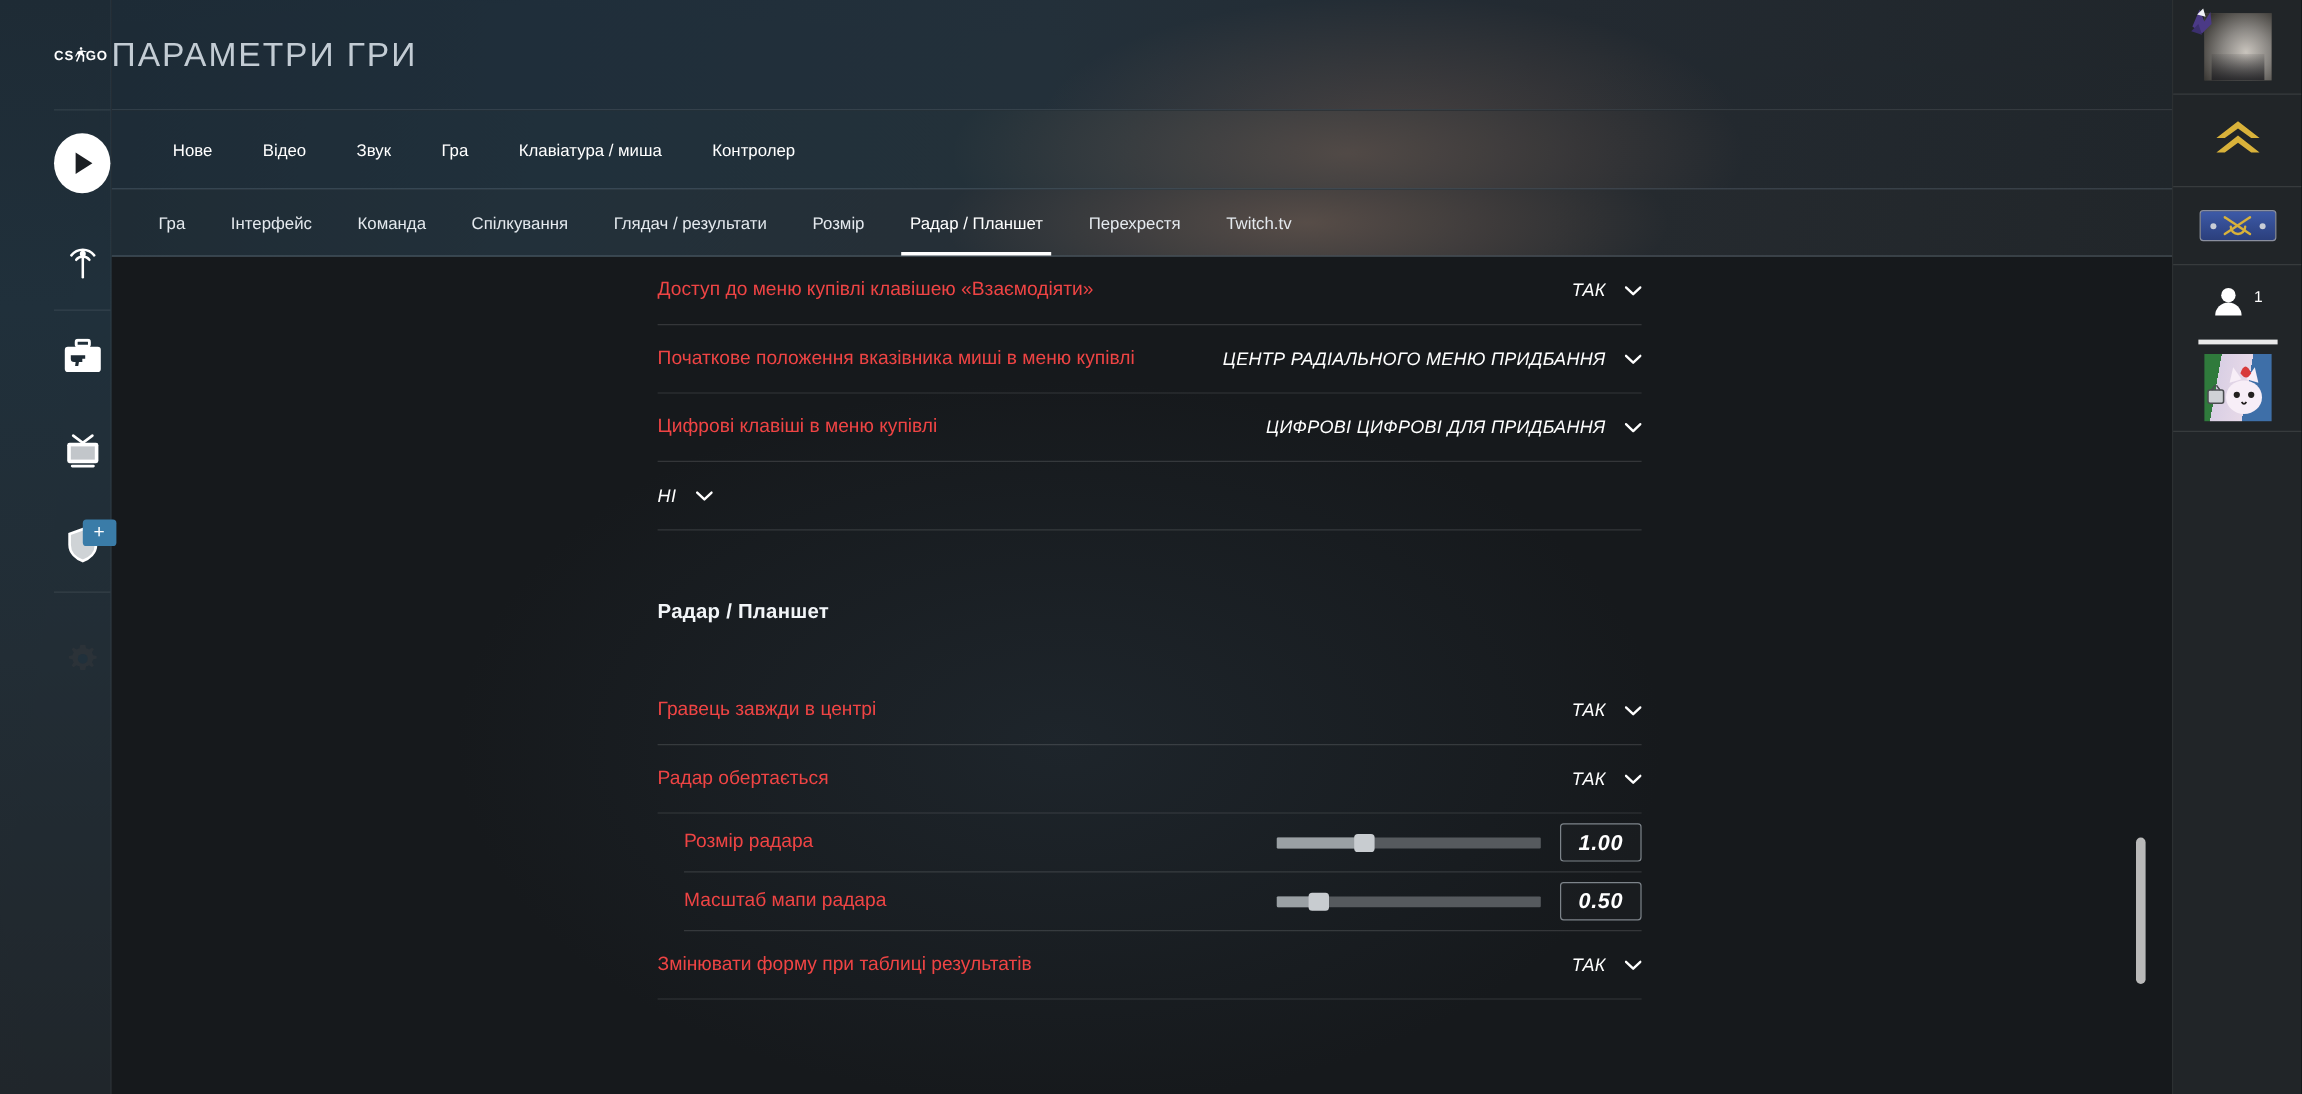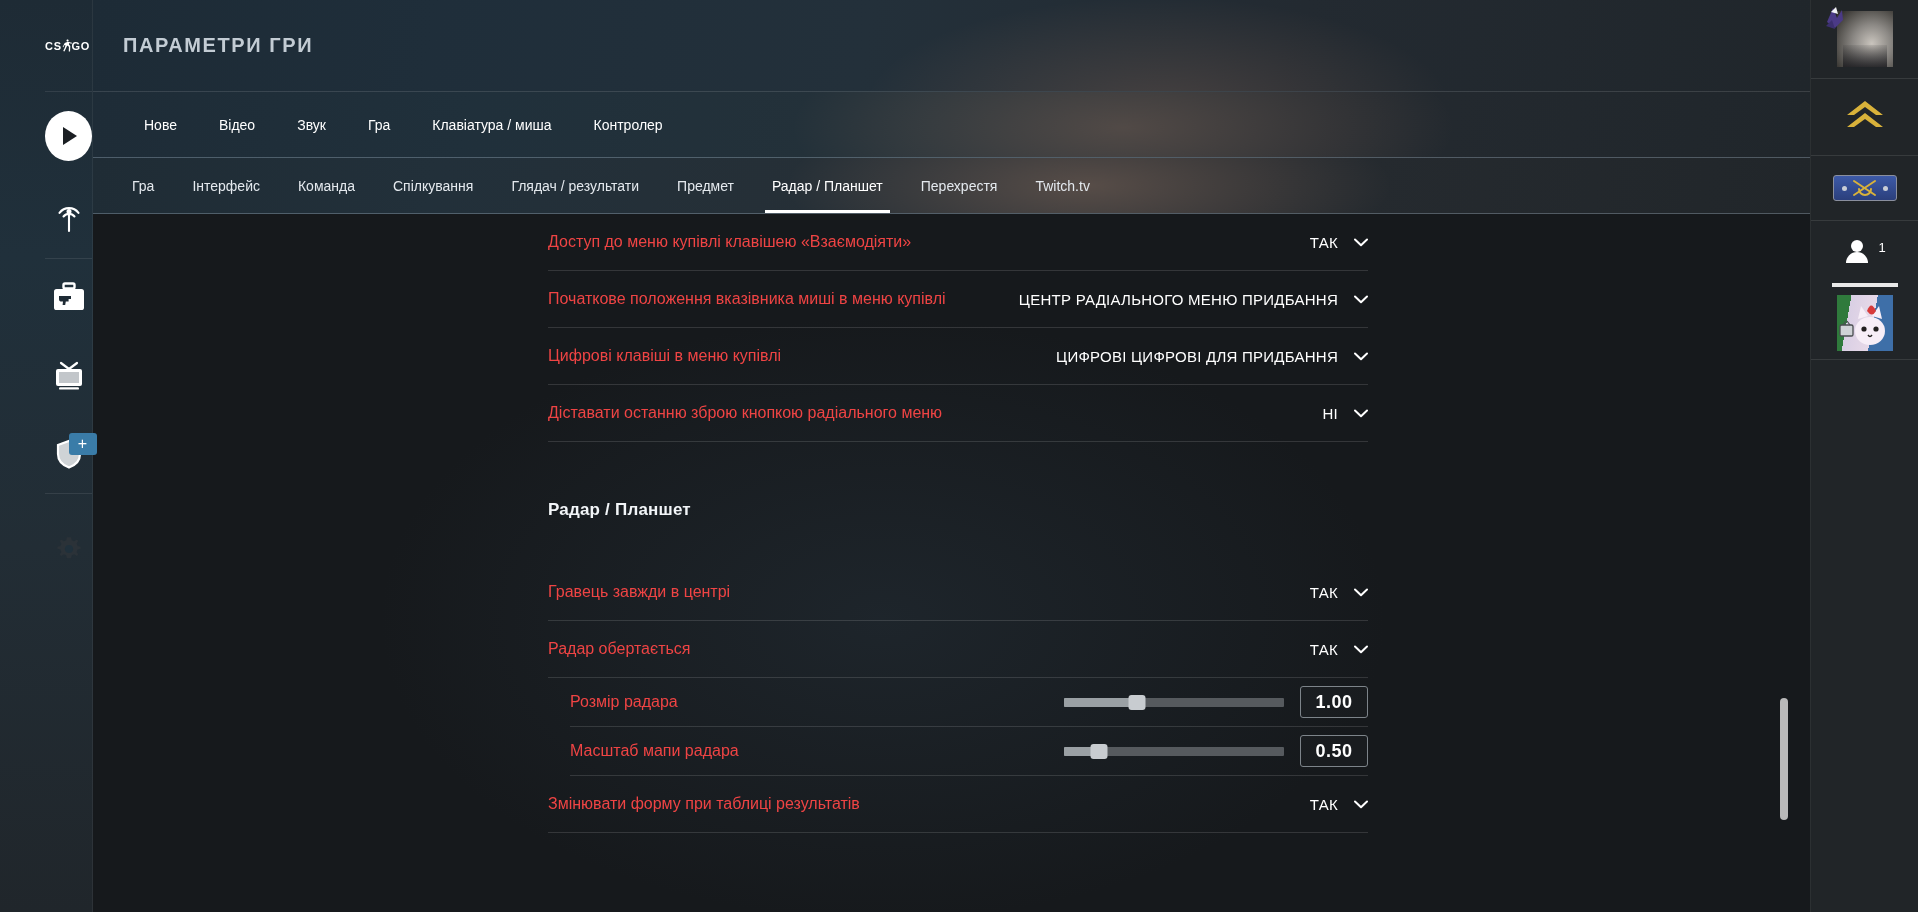--- a/index.html
+++ b/index.html
@@ -119,23 +119,22 @@
     border-bottom: 1px solid rgba(255,255,255,0.12);
     display: flex; align-items: center;
     overflow: hidden;
   }
   .header::after {
     content:''; position:absolute; inset:0;
     background: radial-gradient(ellipse 420px 160px at 62% 120%, rgba(196,140,110,0.22), rgba(0,0,0,0) 70%);
     pointer-events:none;
   }
   .page-title {
-    margin-left: 30px;
     color: #c3ccd4;
-    font-size: 20px; letter-spacing: 1.6px; font-weight: 700;
+    font-size: 28px; letter-spacing: 1.6px; font-weight: 400;
     position: relative; z-index: 2;
   }
 
   
   .topnav {
     position: absolute; left: 93px; top: 92px; right: 108px; height: 66px;
     background: linear-gradient(100deg,#1e2c37 0%, #20303b 22%, #243139 48%, #242a30 72%, #20262b 100%);
     border-bottom: 1px solid rgba(190,210,225,0.30);
     display: flex; align-items: center; padding-left: 30px;
     overflow: hidden;
@@ -193,21 +192,21 @@
     display: flex; align-items: center; justify-content: space-between;
     border-bottom: 1px solid rgba(255,255,255,0.13);
     min-height: 57px; padding: 8px 0;
     cursor: pointer;
   }
   .srow .label {
     color: #ef4444; font-size: 16px; line-height: 1.22; max-width: 420px;
     padding-right: 16px;
   }
   .srow .valwrap {
-    display: flex; align-items: center; gap: 16px; flex: 0 0 auto;
+    display: flex; align-items: center; gap: 16px; flex: 0 0 auto; font-style: italic;
   }
   .srow .value {
     color: #ffffff; font-size: 15px; letter-spacing: 0.25px;
     text-align: right; white-space: nowrap;
   }
   .chev { flex: 0 0 14px; }
 
   .section-gap { height: 44px; }
   .section-head {
     color: #f2f5f8; font-size: 17px; font-weight: bold;
@@ -392,21 +391,21 @@
     <div class="topnav-item">Клавіатура / миша</div>
     <div class="topnav-item">Контролер</div>
   </div>
 
   <div class="subnav">
     <div class="subnav-item">Гра</div>
     <div class="subnav-item">Інтерфейс</div>
     <div class="subnav-item">Команда</div>
     <div class="subnav-item">Спілкування</div>
     <div class="subnav-item">Глядач / результати</div>
-    <div class="subnav-item">Предмет</div>
+    <div class="subnav-item">Розмір</div>
     <div class="subnav-item active">Радар / Планшет</div>
     <div class="subnav-item">Перехрестя</div>
     <div class="subnav-item">Twitch.tv</div>
   </div>
 
   <div class="content">
 
     <div class="scrollbar-track">
       <div class="scrollbar-thumb"></div>
     </div>
@@ -437,21 +436,20 @@
         <div class="label">Цифрові клавіші в меню купівлі</div>
         <div class="valwrap">
           <div class="value">ЦИФРОВІ ЦИФРОВІ ДЛЯ ПРИДБАННЯ</div>
           <svg class="chev" width="14" height="9" viewBox="0 0 14 9">
               <path d="M1 1.5 L7 7.2 L13 1.5" stroke="#ffffff" stroke-width="2" fill="none" stroke-linecap="round" stroke-linejoin="round"></path>
             </svg>
         </div>
       </div>
 
       <div class="srow">
-        <div class="label">Діставати останню зброю кнопкою радіального меню</div>
         <div class="valwrap">
           <div class="value">НІ</div>
           <svg class="chev" width="14" height="9" viewBox="0 0 14 9">
               <path d="M1 1.5 L7 7.2 L13 1.5" stroke="#ffffff" stroke-width="2" fill="none" stroke-linecap="round" stroke-linejoin="round"></path>
             </svg>
         </div>
       </div>
 
       <div class="section-gap"></div>
 

